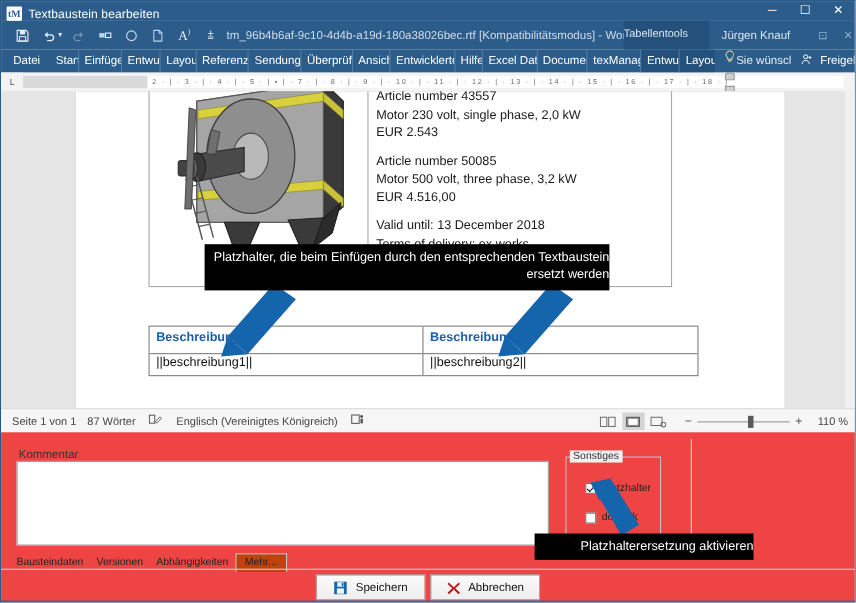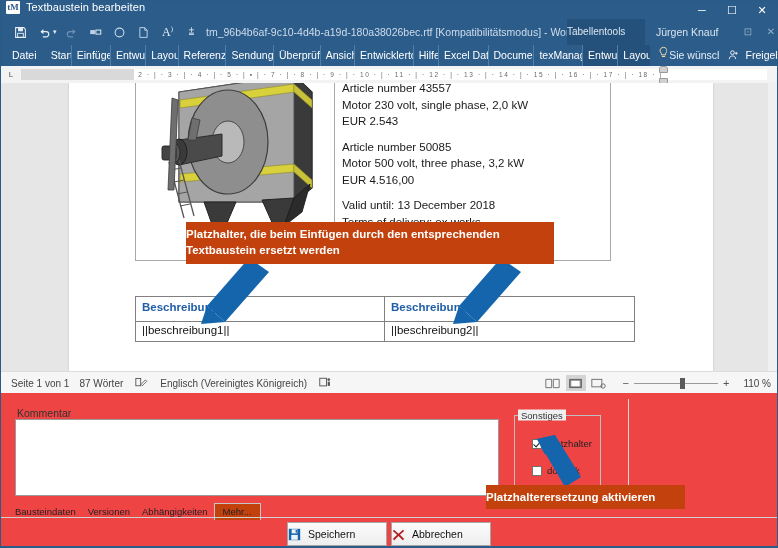--- a/index.html
+++ b/index.html
@@ -15,21 +15,21 @@
     background: #f0f0f0;
     box-sizing: border-box;
     border: 1px solid #2a5a86;
   }
 
   
   .titlebar {
     position: absolute; left: 0; top: 0;
     width: 776px; height: 18px;
     background: #2b5c8a;
-    display: flex; align-items: flex-start;
+    display: flex; align-items: flex-end;
   }
   .tb-icon {
     width: 14px; height: 13px;
     margin-left: 5px; margin-right: 6px;
     background: #ffffff;
     color: #2b5c8a;
     font-size: 9px; font-weight: bold;
     line-height: 13px; text-align: center;
     border-radius: 1px;
     font-family: "Liberation Serif", serif;
@@ -214,27 +214,26 @@
   .dtable .drow.head .dcell {
     color: #1f5fa8; font-weight: bold;
     border-bottom: 1px solid #808080;
     height: 25px;
   }
   .dtable .drow.body .dcell { color: #111; height: 19px; padding-top:2px;}
 
   
   .callout {
     position: absolute;
-    background: #c2410c;
+    background: #000000;
     color: #ffffff;
     font-size: 11.5px;
-    text-align: left;
+    text-align: right;
     z-index: 40;
     line-height: 16px;
-    font-weight: bold;
   }
   #callout-placeholder {
     left: 185px; top: 221px; width: 368px; height: 42px;
     padding-top: 4px; box-sizing: border-box;
   }
   #callout-activate {
     left: 485px; top: 484px; width: 199px; height: 24px;
     line-height: 24px;
   }
   .arrow { position: absolute; z-index: 39; }
@@ -343,21 +342,21 @@
     position: absolute; left: 0; top: 516px;
     width: 776px; height: 1px; background: #d0d0d0;
   }
 
   
   .actionbtn {
     position: absolute; top: 521px;
     width: 98px; height: 22px;
     background: linear-gradient(#fbfbfb,#eeeeee);
     border: 1px solid #a6a6a6;
-    display: flex; align-items: center; 
+    display: flex; align-items: center; justify-content: center;
     font-size: 10.5px; color: #111;
   }
   #btn-speichern { left: 286px; }
   #btn-abbrechen { left: 390px; }
   .btn-ico { margin-right: 7px; display:flex; align-items:center; }
   .bottom-strip {
     position: absolute; left: 0; top: 545px;
     width: 776px; height: 1px; background: #2b5c8a;
   }
 </style>

